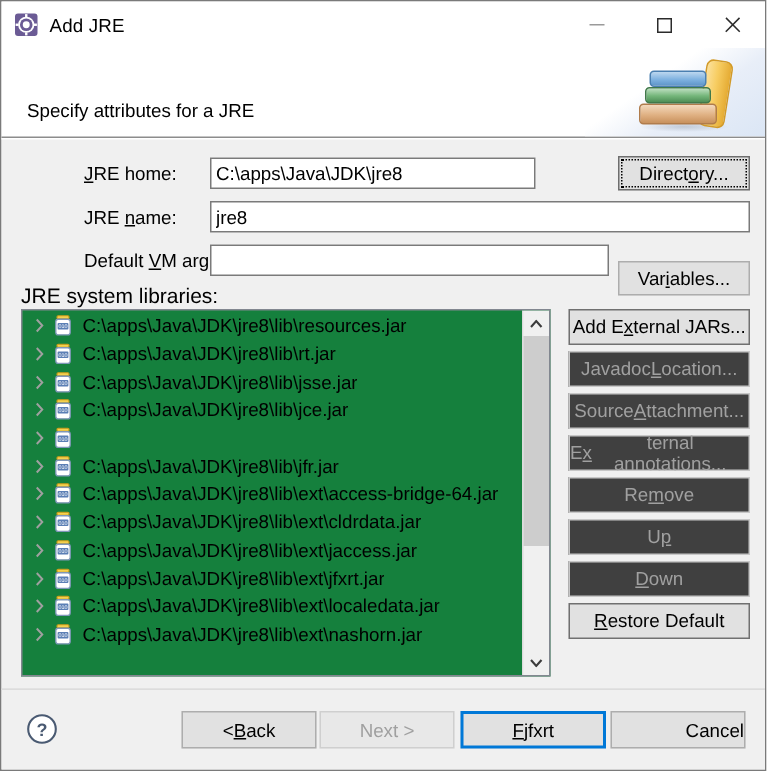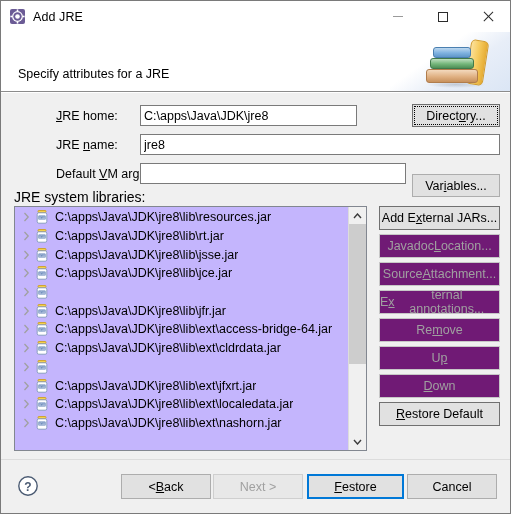--- a/index.html
+++ b/index.html
@@ -236,21 +236,21 @@
 
   
   .listbox {
     position: absolute;
     left: 13px;
     top: 113px;
     width: 353px;
     height: 245px;
     box-sizing: border-box;
     border: 1px solid #828790;
-    background: #c4b5fd;
+    background: #15803d;
     display: flex;
     overflow: hidden;
   }
   .list-items {
     flex: 1;
     overflow: hidden;
     padding-top: 1px;
   }
   .tree-row {
     height: 18.7px;
@@ -321,21 +321,21 @@
     border: 1px solid #adadad;
     font-family: "Liberation Sans", sans-serif;
     font-size: 12.5px;
     color: #000000;
     display: flex;
     align-items: center;
     justify-content: center;
     padding: 0;
   }
   .right-btn.enabled { border-color: #707070; }
-  .right-btn.disabled { color: #a0a0a0; background: #701a75; border-color: #c7c7c7; }
+  .right-btn.disabled { color: #a0a0a0; background: #404040; border-color: #c7c7c7; }
 
   
   .footer {
     height: 53px;
     flex: none;
     background: #f0f0f0;
     border-top: 1px solid #dfdfdf;
     position: relative;
   }
   .footer-sep {
@@ -366,21 +366,21 @@
     justify-content: center;
     padding: 0;
   }
   .btn-back   { left: 120px; width: 90px; border-color: #adadad; }
   .btn-next   { left: 212px; width: 90px; color: #a0a0a0; background: #e8e8e8; border-color: #cfcfcf; }
   .btn-finish {
     left: 306px; width: 97px;
     background: #e1e1e1;
     border: 2px solid #0078d7;
   }
-  .btn-cancel { left: 406px; width: 90px; }
+  .btn-cancel { left: 406px; width: 90px; justify-content: flex-end; }
 </style>
 </head>
 <body>
 
 <div class="window">
 
   <div class="titlebar">
     <div class="title-icon">
       <svg width="17" height="17" viewBox="0 0 17 17">
         <g fill="#6b5b95">
@@ -566,20 +566,21 @@
               <svg width="7" height="10" viewBox="0 0 7 10">
                 <path d="M1.5 1 L5.2 5 L1.5 9" stroke="#a0a0a0" stroke-width="1.3" fill="none"></path>
               </svg>
             </span>
             <span class="jar-icon"><svg width="16" height="16" viewBox="0 0 16 16">
   <rect x="4" y="1.5" width="8" height="2" rx="0.8" fill="#f5d14e" stroke="#c99a1a" stroke-width="0.8"></rect>
   <rect x="3.2" y="3.8" width="9.6" height="10.4" rx="1.6" fill="#ffffff" stroke="#7f97b8" stroke-width="0.9"></rect>
   <rect x="4.4" y="6.4" width="7.2" height="4.2" rx="0.6" fill="#5b7fb5"></rect>
   <text x="8" y="9.9" text-anchor="middle" font-family="Liberation Sans, sans-serif" font-size="3.6" fill="#ffffff">010</text>
 </svg></span>
+            <span class="tree-label">C:\apps\Java\JDK\jre8\lib\ext\jaccess.jar</span>
           </div>
           <div class="tree-row">
             <span class="twisty">
               <svg width="7" height="10" viewBox="0 0 7 10">
                 <path d="M1.5 1 L5.2 5 L1.5 9" stroke="#a0a0a0" stroke-width="1.3" fill="none"></path>
               </svg>
             </span>
             <span class="jar-icon"><svg width="16" height="16" viewBox="0 0 16 16">
   <rect x="4" y="1.5" width="8" height="2" rx="0.8" fill="#f5d14e" stroke="#c99a1a" stroke-width="0.8"></rect>
   <rect x="3.2" y="3.8" width="9.6" height="10.4" rx="1.6" fill="#ffffff" stroke="#7f97b8" stroke-width="0.9"></rect>
@@ -691,20 +692,20 @@
         <span>ack</span>
     </button>
     <button class="nav-btn btn-next" disabled="">
       <span></span>
         <span>N</span>
         <span>ext &gt;</span>
     </button>
     <button class="nav-btn btn-finish">
       <span></span>
         <span class="mn">F</span>
-        <span>estore</span>
+        <span>jfxrt</span>
     </button>
     <button class="nav-btn btn-cancel">
       <span>Cancel</span>
     </button>
   </div>
 
 </div>
 
 </body></html>

